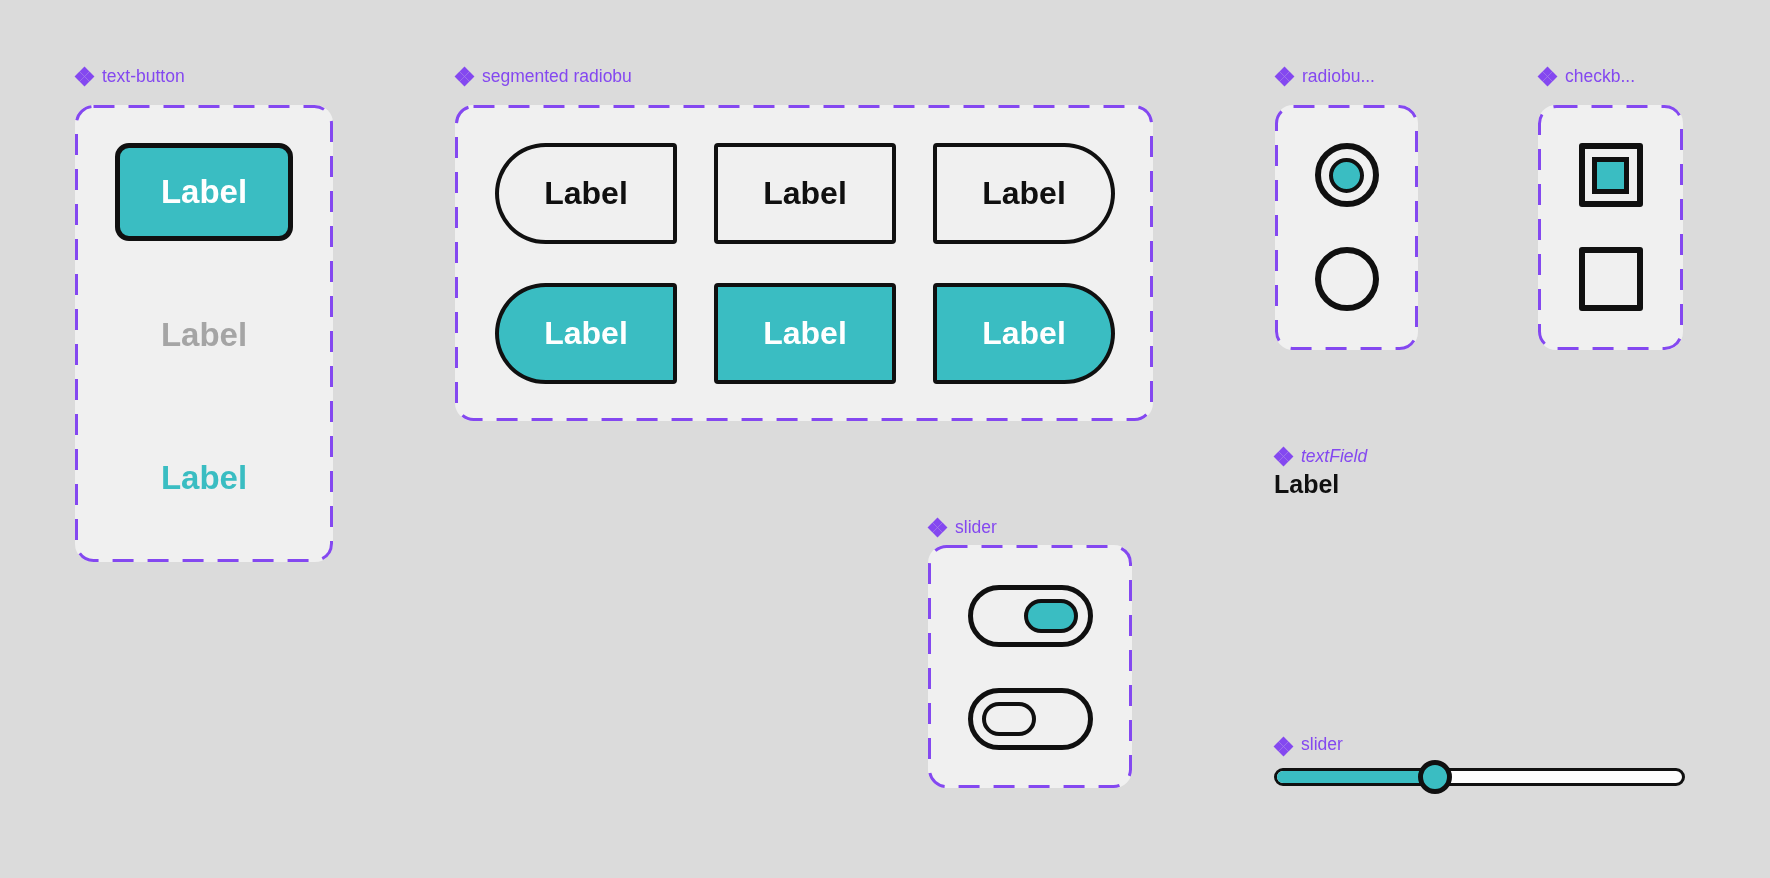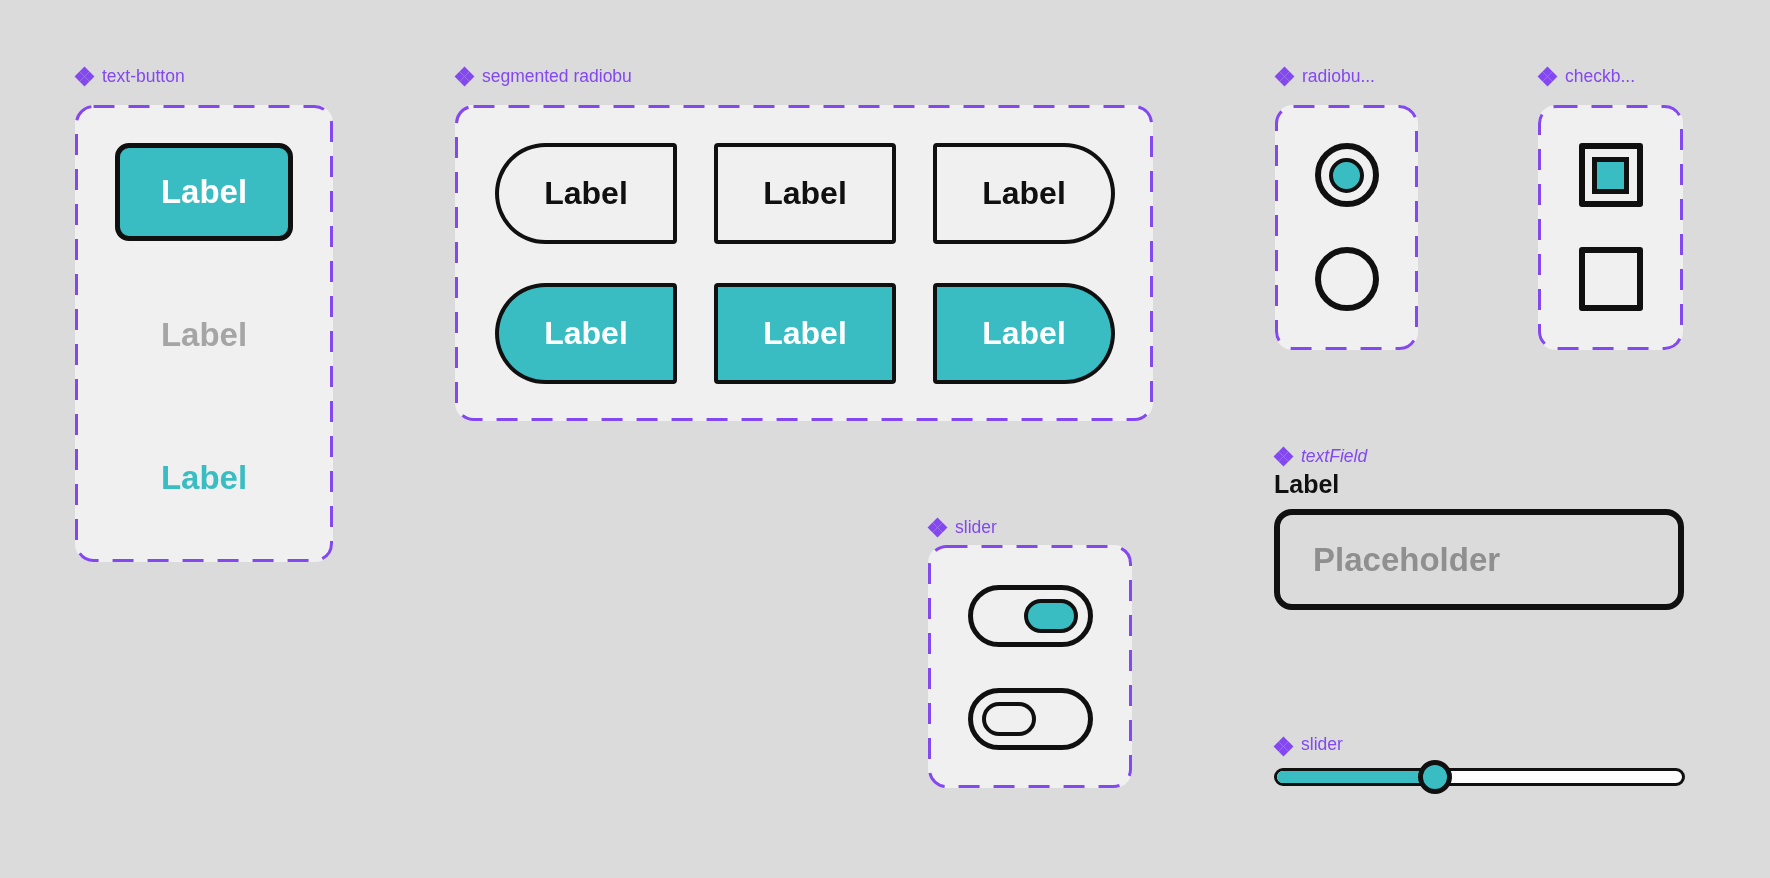--- a/index.html
+++ b/index.html
@@ -196,23 +196,20 @@
   <div class="comp-label" style="left:1274px;top:444px;font-style:italic;">
     <span class="comp-icon">
         <i></i>
         <i></i>
         <i></i>
         <i></i>
       </span>
     <span class="comp-label-text">textField</span>
   </div>
   <div class="field-label" style="left:1274px;top:470px;">Label</div>
-  <div class="text-field" style="left:1274px;top:509px;">
-    <span class="ph">Placeholder</span>
-  </div>
 
   <div class="comp-label" style="left:1274px;top:731px;align-items:flex-end;">
     <span class="comp-icon">
         <i></i>
         <i></i>
         <i></i>
         <i></i>
       </span>
     <span class="comp-label-text">slider</span>
   </div>

